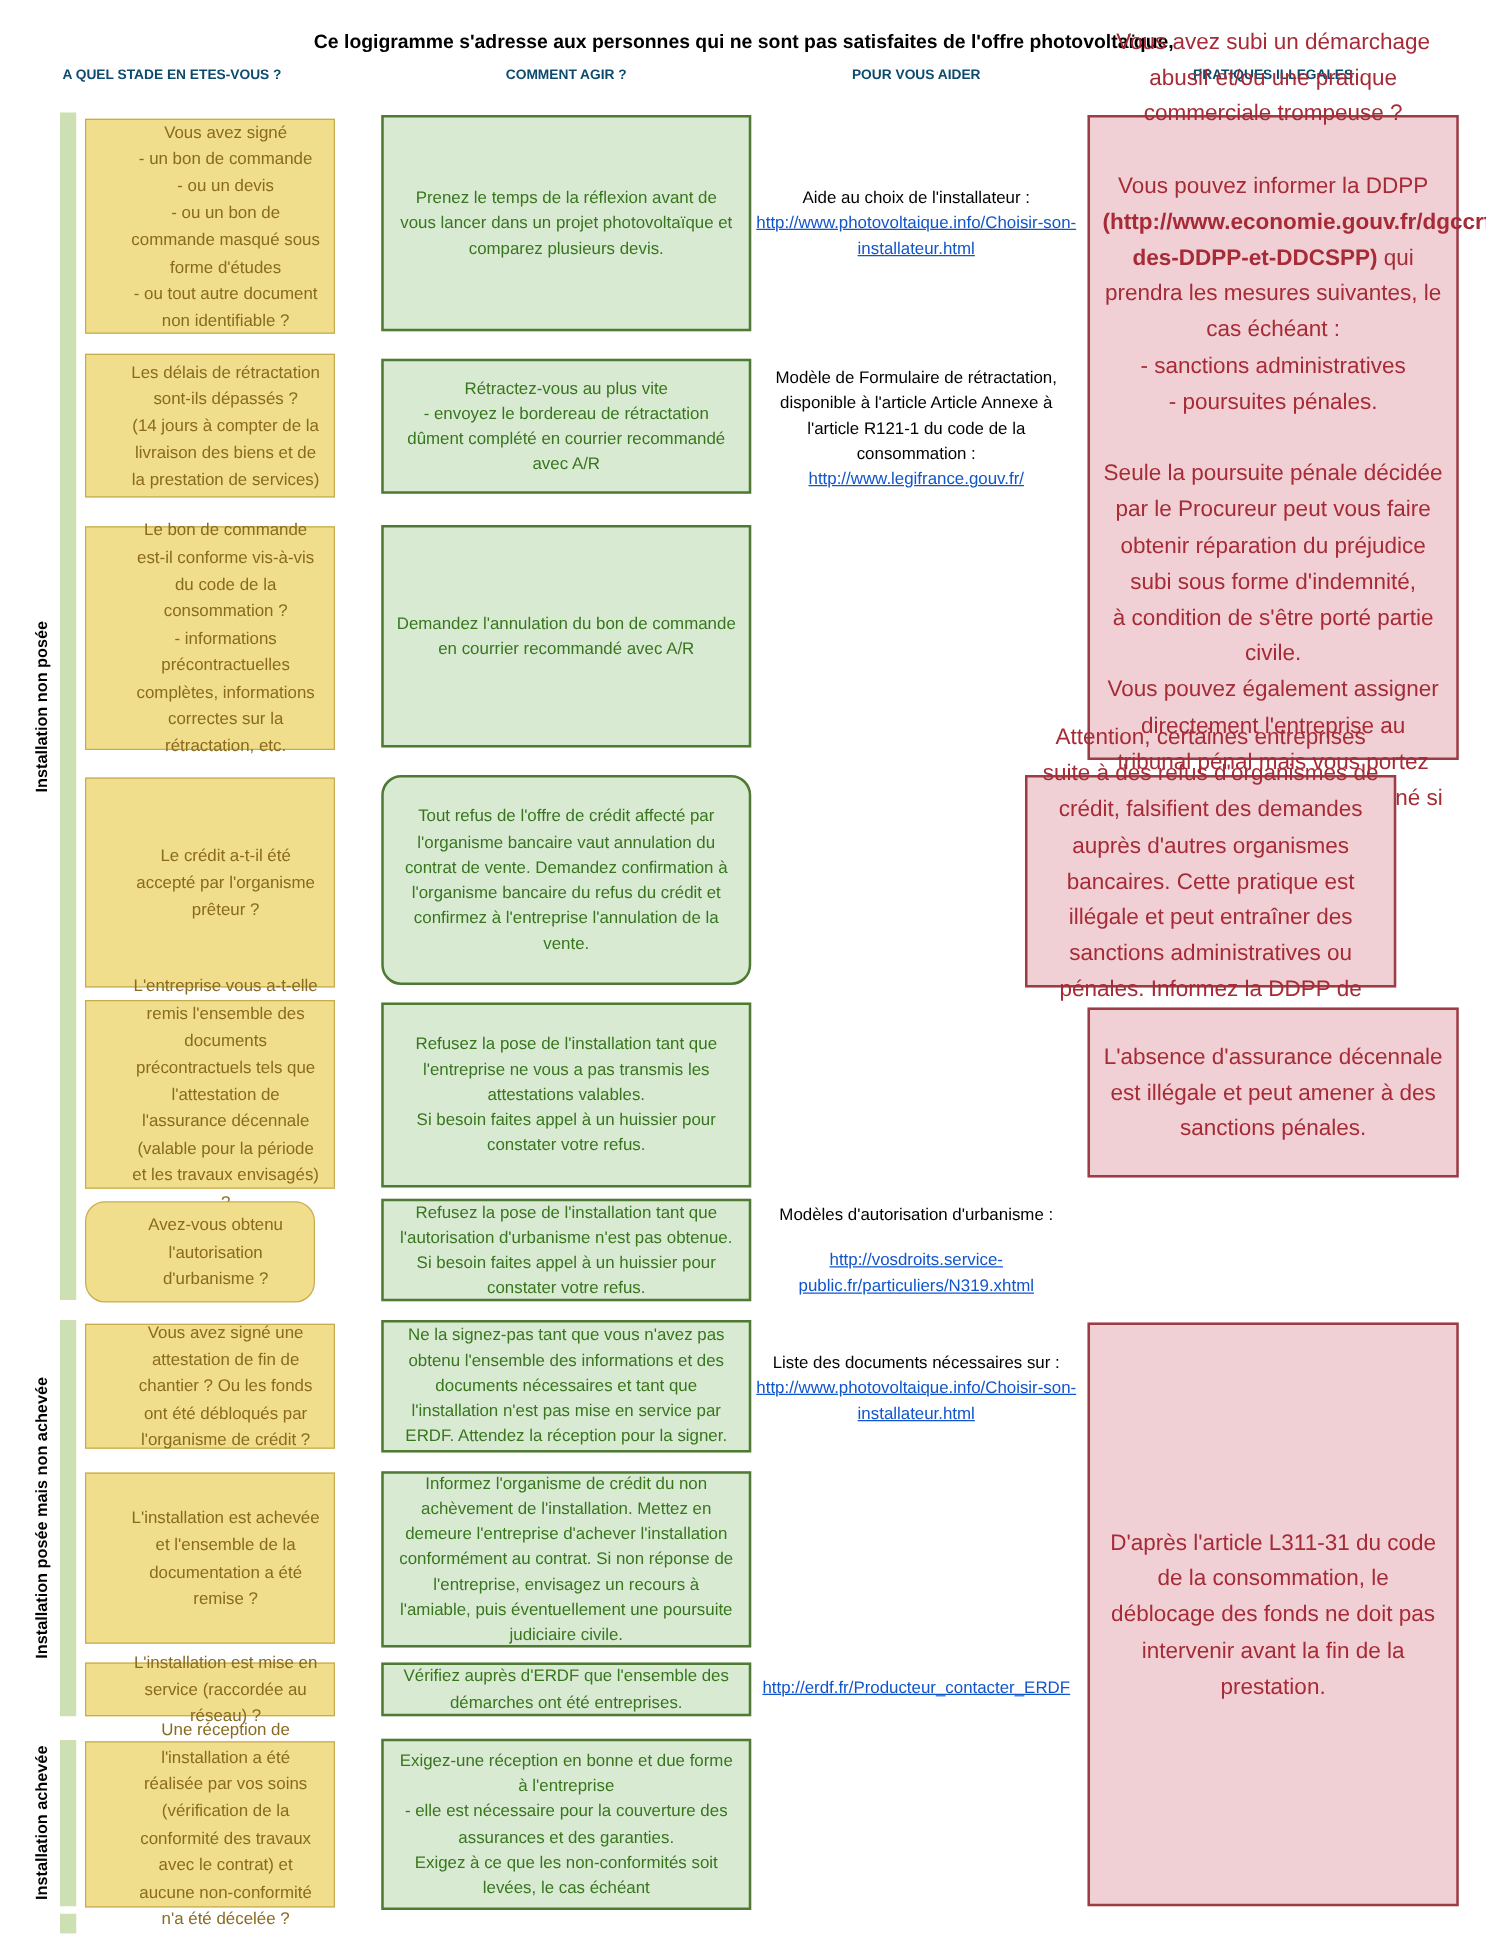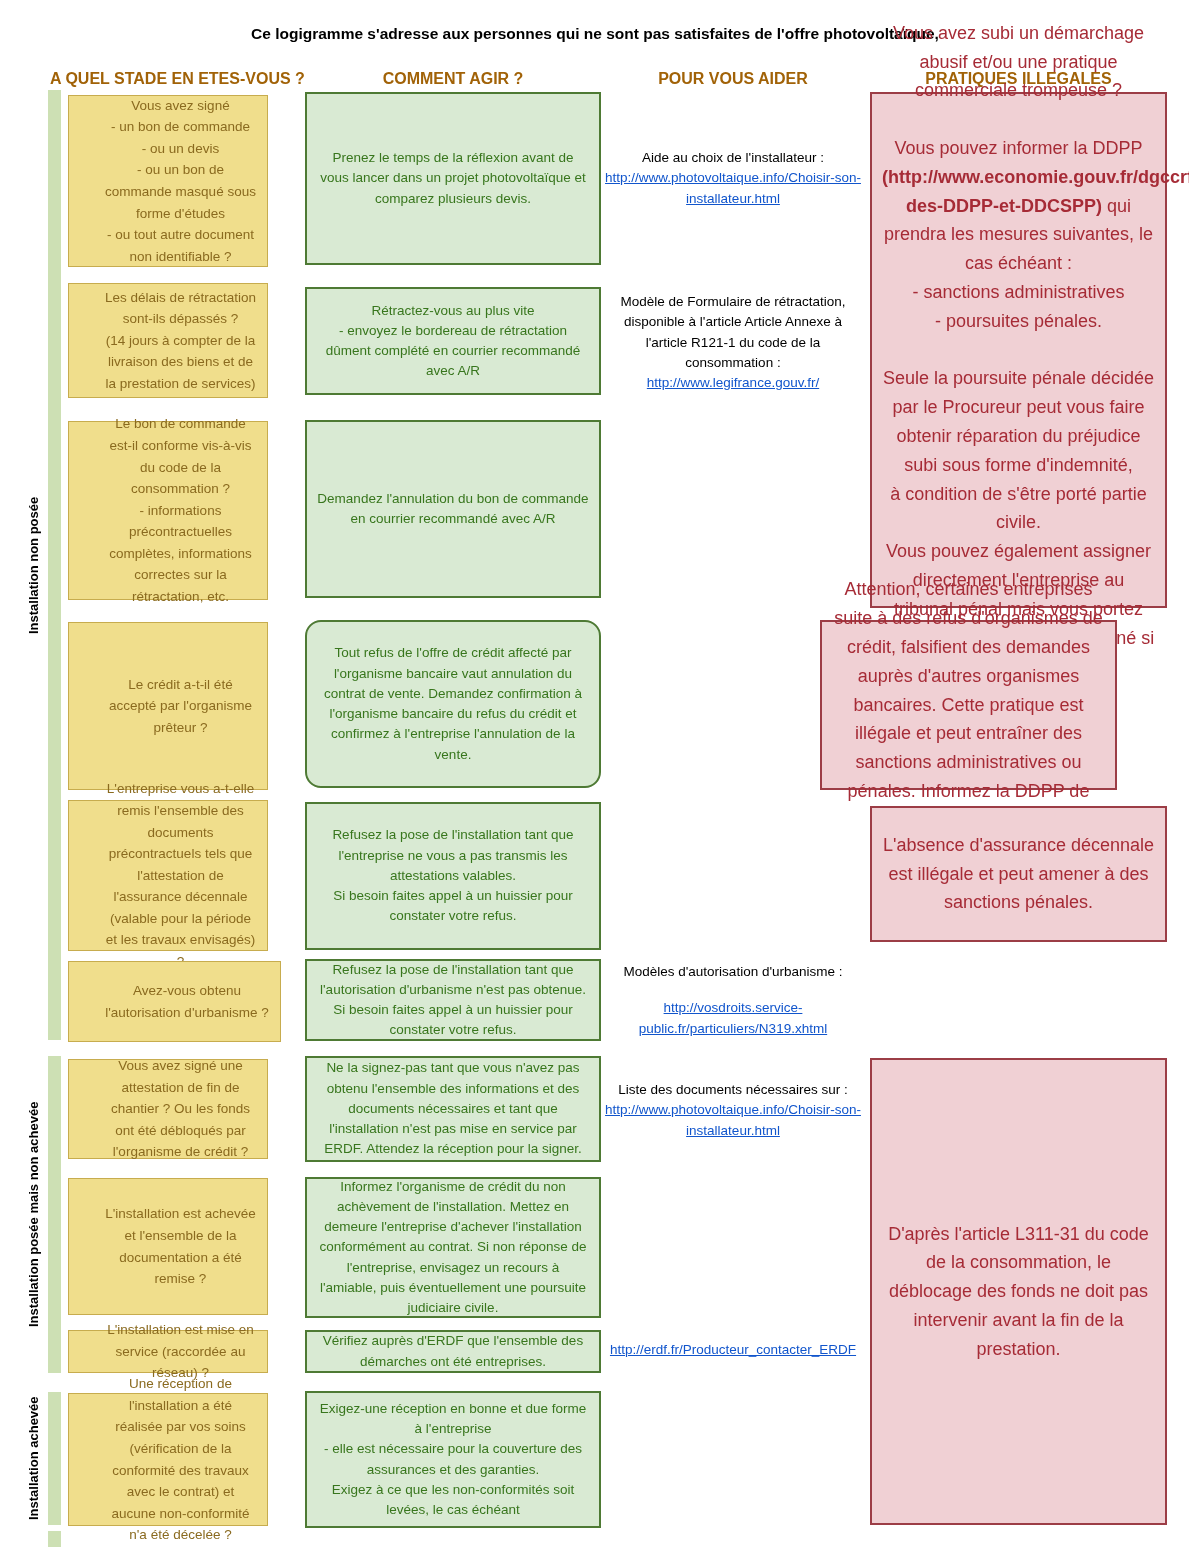--- a/index.html
+++ b/index.html
@@ -15,24 +15,24 @@
   .abs { position: absolute; }
   .title {
     left: 100px; top: 22px; width: 990px;
     text-align: center;
     font-weight: bold;
     font-size: 15.5px;
     line-height: 23px;
     color: #000;
   }
   .col-header {
-    top: 70px;
+    top: 54px;
     font-weight: bold;
-    font-size: 16px;
-    color: #a16207;
+    font-size: 11px;
+    color: #0c4a6e;
     white-space: nowrap;
   }
   .box {
     display: flex;
     align-items: center;
     justify-content: center;
     text-align: center;
     padding: 6px 10px;
   }
   .box .txt { white-space: pre-line; width: 100%; }
@@ -127,21 +127,21 @@
   <div class="abs box qbox" style="left:68px; top:421px; width:200px; height:179px;">
       <span class="txt">Le bon de commande est-il conforme vis-à-vis du code de la consommation ?
 - informations précontractuelles complètes, informations correctes sur la rétractation, etc.</span>
     </div>
   <div class="abs box qbox" style="left:68px; top:622px; width:200px; height:168px;">
       <span class="txt">Le crédit a-t-il été accepté par l'organisme prêteur ?</span>
     </div>
   <div class="abs box qbox" style="left:68px; top:800px; width:200px; height:151px;">
       <span class="txt">L'entreprise vous a-t-elle remis l'ensemble des documents précontractuels tels que l'attestation de l'assurance décennale (valable pour la période et les travaux envisagés) ?</span>
     </div>
-  <div class="abs box qbox" style="left:68px; top:961px; width:213px; height:81px;">
+  <div class="abs box qbox" style="left:68px; top:961px; width:184px; height:81px;border-radius:16px;">
       <span class="txt">Avez-vous obtenu l'autorisation d'urbanisme ?</span>
     </div>
   <div class="abs box qbox" style="left:68px; top:1059px; width:200px; height:100px;">
       <span class="txt">Vous avez signé une attestation de fin de chantier ? Ou les fonds ont été débloqués par l'organisme de crédit ?</span>
     </div>
   <div class="abs box qbox" style="left:68px; top:1178px; width:200px; height:137px;">
       <span class="txt">L'installation est achevée et l'ensemble de la documentation a été remise ?</span>
     </div>
   <div class="abs box qbox" style="left:68px; top:1330px; width:200px; height:43px;">
       <span class="txt">L'installation est mise en service (raccordée au réseau) ?</span>

